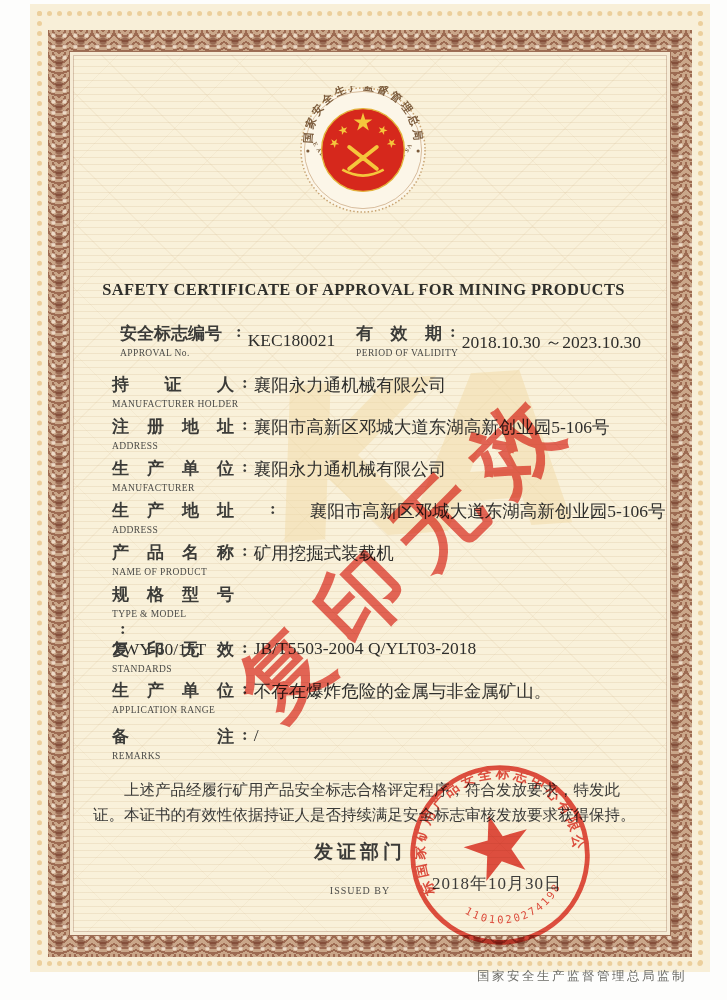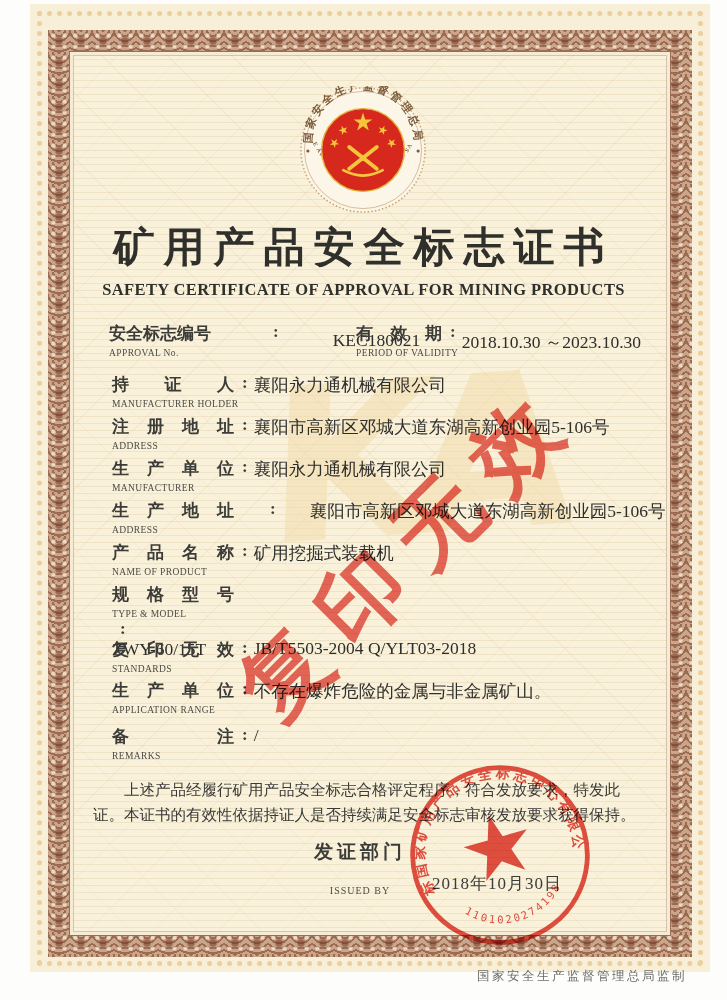--- a/index.html
+++ b/index.html
@@ -92,24 +92,23 @@
       <use href="#star" transform="translate(36,58) scale(0.5) rotate(-40)" fill="#f5c63c"></use>
       <use href="#star" transform="translate(85,45) scale(0.5) rotate(20)" fill="#f5c63c"></use>
       <use href="#star" transform="translate(94,58) scale(0.5) rotate(40)" fill="#f5c63c"></use>
       <g stroke="#f5c63c" fill="none">
         <path d="M44,85 Q65,97 86,85" stroke-width="2.6"></path>
         <path d="M51,62 L79,84 M79,62 L51,84" stroke-width="4" stroke-linecap="round"></path>
         <circle cx="65" cy="73" r="3" fill="#f5c63c" stroke="none"></circle>
       </g>
     </svg>
 
-    <div class="title">矿用产品安全标志证书</div>
     <div class="subtitle">SAFETY CERTIFICATE OF APPROVAL FOR MINING PRODUCTS</div>
 
-    <div class="appr-grp" style="left:109px;top:322px;gap:48px;">
+    <div class="appr-grp" style="left:120px;top:322px;">
       <div style="width:108px;">
         <span class="lbl-cn" style="text-align-last:auto;">安全标志编号</span>
         <span class="lbl-en">APPROVAL No.</span>
       </div>
       <span class="colon">:</span>
       <span class="val" style="margin-top:8px;">KEC180021</span>
     </div>
     <div class="appr-grp" style="left:356px;top:322px;">
       <div style="width:86px;">
         <span class="lbl-cn">有效期</span>

